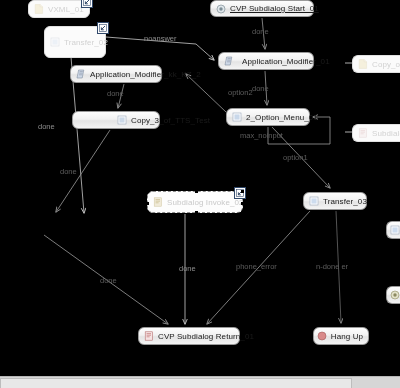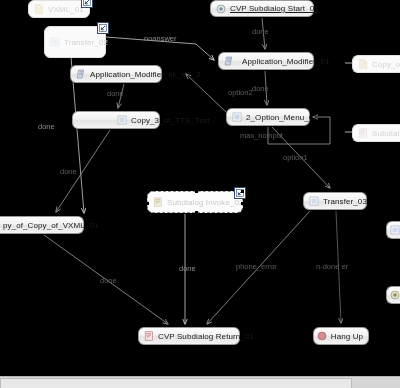--- a/index.html
+++ b/index.html
@@ -233,23 +233,20 @@
   <div class="node ghost clipped-right" style="left:352px;top:124px;width:48px;height:18px;">
     <span class="ico">
       <svg viewBox="0 0 10 10">
           <rect x="1.2" y="0.8" width="7.2" height="8.4" fill="#f3e1e1" stroke="#b58a8a" stroke-width=".5"></rect>
           <path d="M2.6,2.6 h4.4 M2.6,4.2 h4.4 M2.6,5.8 h3" stroke="#b06565" stroke-width=".5"></path>
         </svg>
     </span>
     <span class="lbl">Subdialog I</span>
   </div>
 
-  <div class="node clipped-left" style="left:0px;top:216px;width:84px;height:18px;padding-left:3px;">
-    <span class="lbl">py_of_Copy_of_VXML_01</span>
-  </div>
 
   <div class="node selected" style="left:147px;top:191px;width:96px;height:22px;">
     <span class="ico">
       <svg viewBox="0 0 10 10">
           <rect x="1.2" y="0.8" width="7.2" height="8.4" fill="#f0ead8" stroke="#cfc49e" stroke-width=".5"></rect>
           <path d="M2.6,2.6 h4.4 M2.6,4.2 h4.4 M2.6,5.8 h3" stroke="#b9a96e" stroke-width=".5"></path>
         </svg>
     </span>
     <span class="lbl">Subdialog Invoke_02</span>
     <span class="badge">

